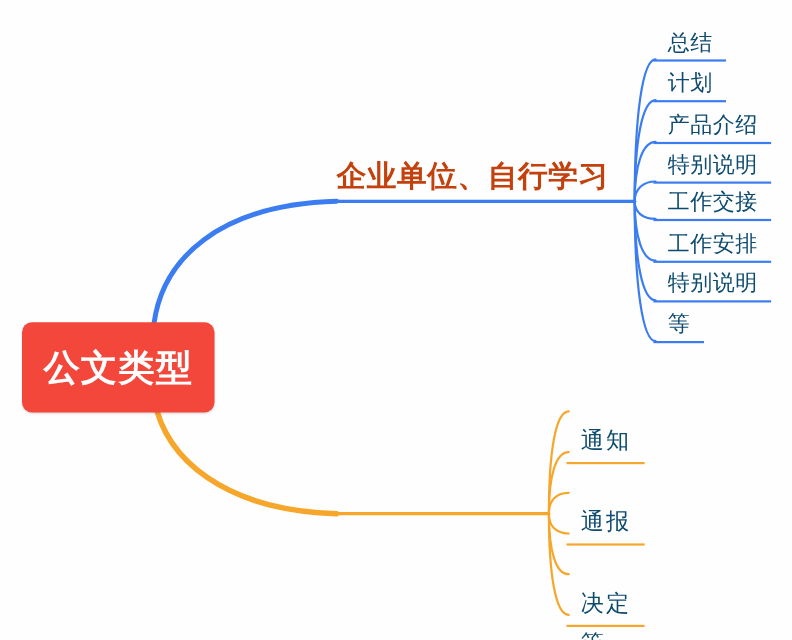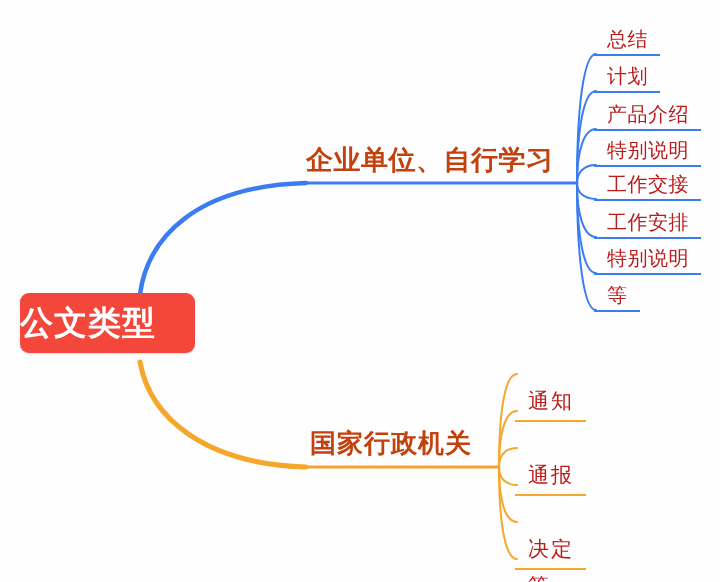--- a/index.html
+++ b/index.html
@@ -1,29 +1,29 @@
 <!DOCTYPE html>
 <html><head>
 <meta charset="utf-8">
 <style>
   html,body{margin:0;padding:0;}
   body{font-family:"Liberation Sans","DejaVu Sans",sans-serif;background:#fff;}
   #canvas{position:relative;width:720px;height:582px;background:#fefefe;overflow:hidden;}
   #wires{position:absolute;left:0;top:0;z-index:0;}
   .node{position:absolute;z-index:1;white-space:nowrap;}
   .root-node{
-    left:20px;top:293px;width:175px;height:60px;
-    border-radius:9px;display:flex;align-items:center;
+    left:20px;top:293px;width:175px;height:82px;
+    border-radius:9px;display:flex;align-items:center;justify-content:center;
     font-size:33px;font-weight:700;letter-spacing:1px;
     box-shadow:0 1px 2px rgba(0,0,0,0.12);
   }
   .branch-label{font-weight:700;color:#c2410c;}
   .branch-label.b1{left:306px;top:142px;font-size:27px;line-height:36px;letter-spacing:0.5px;}
   .branch-label.b2{left:310px;top:426px;font-size:26px;line-height:34px;letter-spacing:1px;}
-  .leaf{color:#b91c1c;border-bottom:2px solid #999;}
+  .leaf{color:#0c4a6e;border-bottom:2px solid #999;}
   .leaf.b1{font-size:20px;line-height:26px;padding:0 12px 2px 13px;letter-spacing:0.5px;}
   .leaf.b2{font-size:21px;line-height:26px;padding:0 12px 6px 13px;letter-spacing:2px;margin-top:46px;}
 </style>
 </head>
 <body>
 
 <div id="canvas" style="background: rgb(254, 254, 254);">
 
   <svg id="wires" width="720" height="582" viewBox="0 0 720 582">
     <g fill="none" stroke-linecap="round" stroke-linejoin="round">
@@ -50,21 +50,20 @@
       <path stroke-width="2" d="M499,467 C499,500 505,522 517,522" stroke="#f6a62a"></path>
       <path stroke-width="2" d="M499,467 C499,522.2 505,559 517,559" stroke="#f6a62a"></path>
     </g>
   </svg>
 
   <div class="node root-node" style="background: rgb(244, 71, 59);">
     <span style="color: rgb(255, 255, 255);">公文类型</span>
   </div>
 
   <div class="node branch-label b1">企业单位、自行学习</div>
-  <div class="node branch-label b2">国家行政机关</div>
 
   <div class="node leaf b1" style="left: 594px; top: 26px; border-bottom-color: rgb(59, 125, 240);">总结</div>
   <div class="node leaf b1" style="left: 594px; top: 63px; border-bottom-color: rgb(59, 125, 240);">计划</div>
   <div class="node leaf b1" style="left: 594px; top: 101px; border-bottom-color: rgb(59, 125, 240);">产品介绍</div>
   <div class="node leaf b1" style="left: 594px; top: 137px; border-bottom-color: rgb(59, 125, 240);">特别说明</div>
   <div class="node leaf b1" style="left: 594px; top: 171px; border-bottom-color: rgb(59, 125, 240);">工作交接</div>
   <div class="node leaf b1" style="left: 594px; top: 209px; border-bottom-color: rgb(59, 125, 240);">工作安排</div>
   <div class="node leaf b1" style="left: 594px; top: 245px; border-bottom-color: rgb(59, 125, 240);">特别说明</div>
   <div class="node leaf b1" style="left: 594px; top: 282px; border-bottom-color: rgb(59, 125, 240);">等</div>
 

